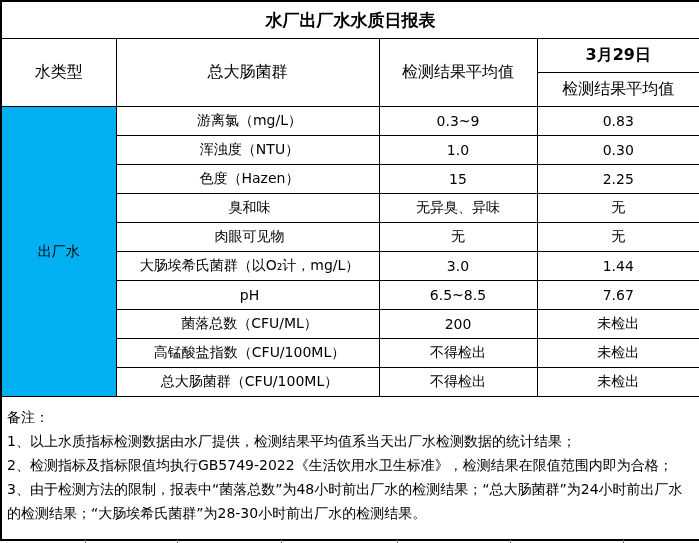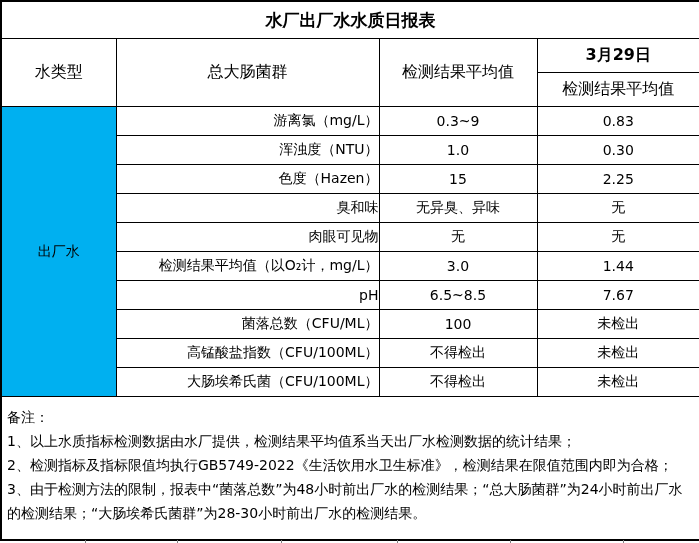--- a/index.html
+++ b/index.html
@@ -35,21 +35,21 @@
     text-align: center;
     font-size: 16px;
     height: 33px;
   }
   .hdr-date {
     text-align: center;
     font-weight: bold;
     font-size: 16px;
   }
   .cell-item {
-    text-align: right;
+    text-align: center;
     padding-left: 4px;
     height: 28px;
   }
   .cell-val {
     text-align: center;
   }
   .watertype {
     background: #00B0F0;
     text-align: center;
     font-size: 14px;
@@ -114,41 +114,41 @@
         <td class="cell-item">臭和味</td>
         <td class="cell-val">无异臭、异味</td>
         <td class="cell-val">无</td>
       </tr>
       <tr>
         <td class="cell-item">肉眼可见物</td>
         <td class="cell-val">无</td>
         <td class="cell-val">无</td>
       </tr>
       <tr>
-        <td class="cell-item">检测结果平均值（以O₂计，mg/L）</td>
+        <td class="cell-item">大肠埃希氏菌群（以O₂计，mg/L）</td>
         <td class="cell-val">3.0</td>
         <td class="cell-val">1.44</td>
       </tr>
       <tr>
         <td class="cell-item">pH</td>
         <td class="cell-val">6.5~8.5</td>
         <td class="cell-val">7.67</td>
       </tr>
       <tr>
         <td class="cell-item">菌落总数（CFU/ML）</td>
-        <td class="cell-val">100</td>
+        <td class="cell-val">200</td>
         <td class="cell-val">未检出</td>
       </tr>
       <tr>
         <td class="cell-item">高锰酸盐指数（CFU/100ML）</td>
         <td class="cell-val">不得检出</td>
         <td class="cell-val">未检出</td>
       </tr>
       <tr>
-        <td class="cell-item">大肠埃希氏菌（CFU/100ML）</td>
+        <td class="cell-item">总大肠菌群（CFU/100ML）</td>
         <td class="cell-val">不得检出</td>
         <td class="cell-val">未检出</td>
       </tr>
 
       <tr>
         <td colspan="4" class="notes-cell">
           <div>备注：</div>
           <div>1、以上水质指标检测数据由水厂提供，检测结果平均值系当天出厂水检测数据的统计结果；</div>
           <div>2、检测指标及指标限值均执行GB5749-2022《生活饮用水卫生标准》，检测结果在限值范围内即为合格；</div>
           <div>3、由于检测方法的限制，报表中“菌落总数”为48小时前出厂水的检测结果；“总大肠菌群”为24小时前出厂水的检测结果；“大肠埃希氏菌群”为28-30小时前出厂水的检测结果。</div>

